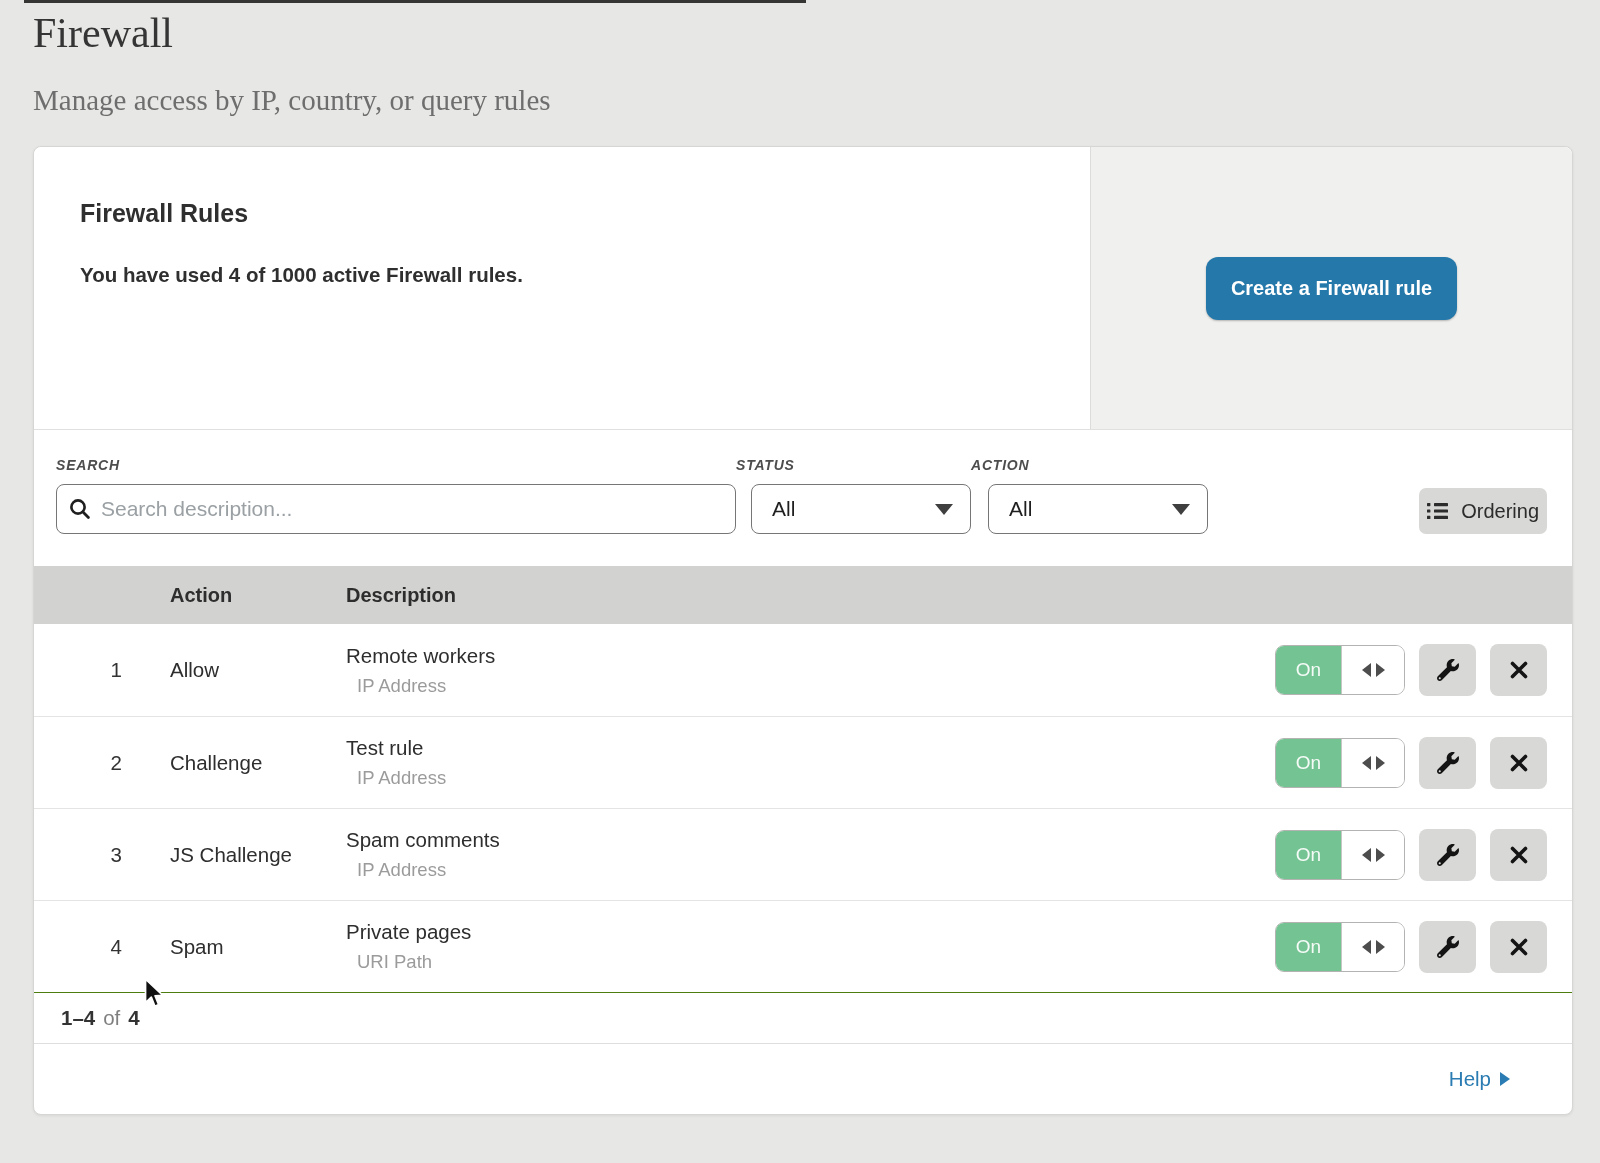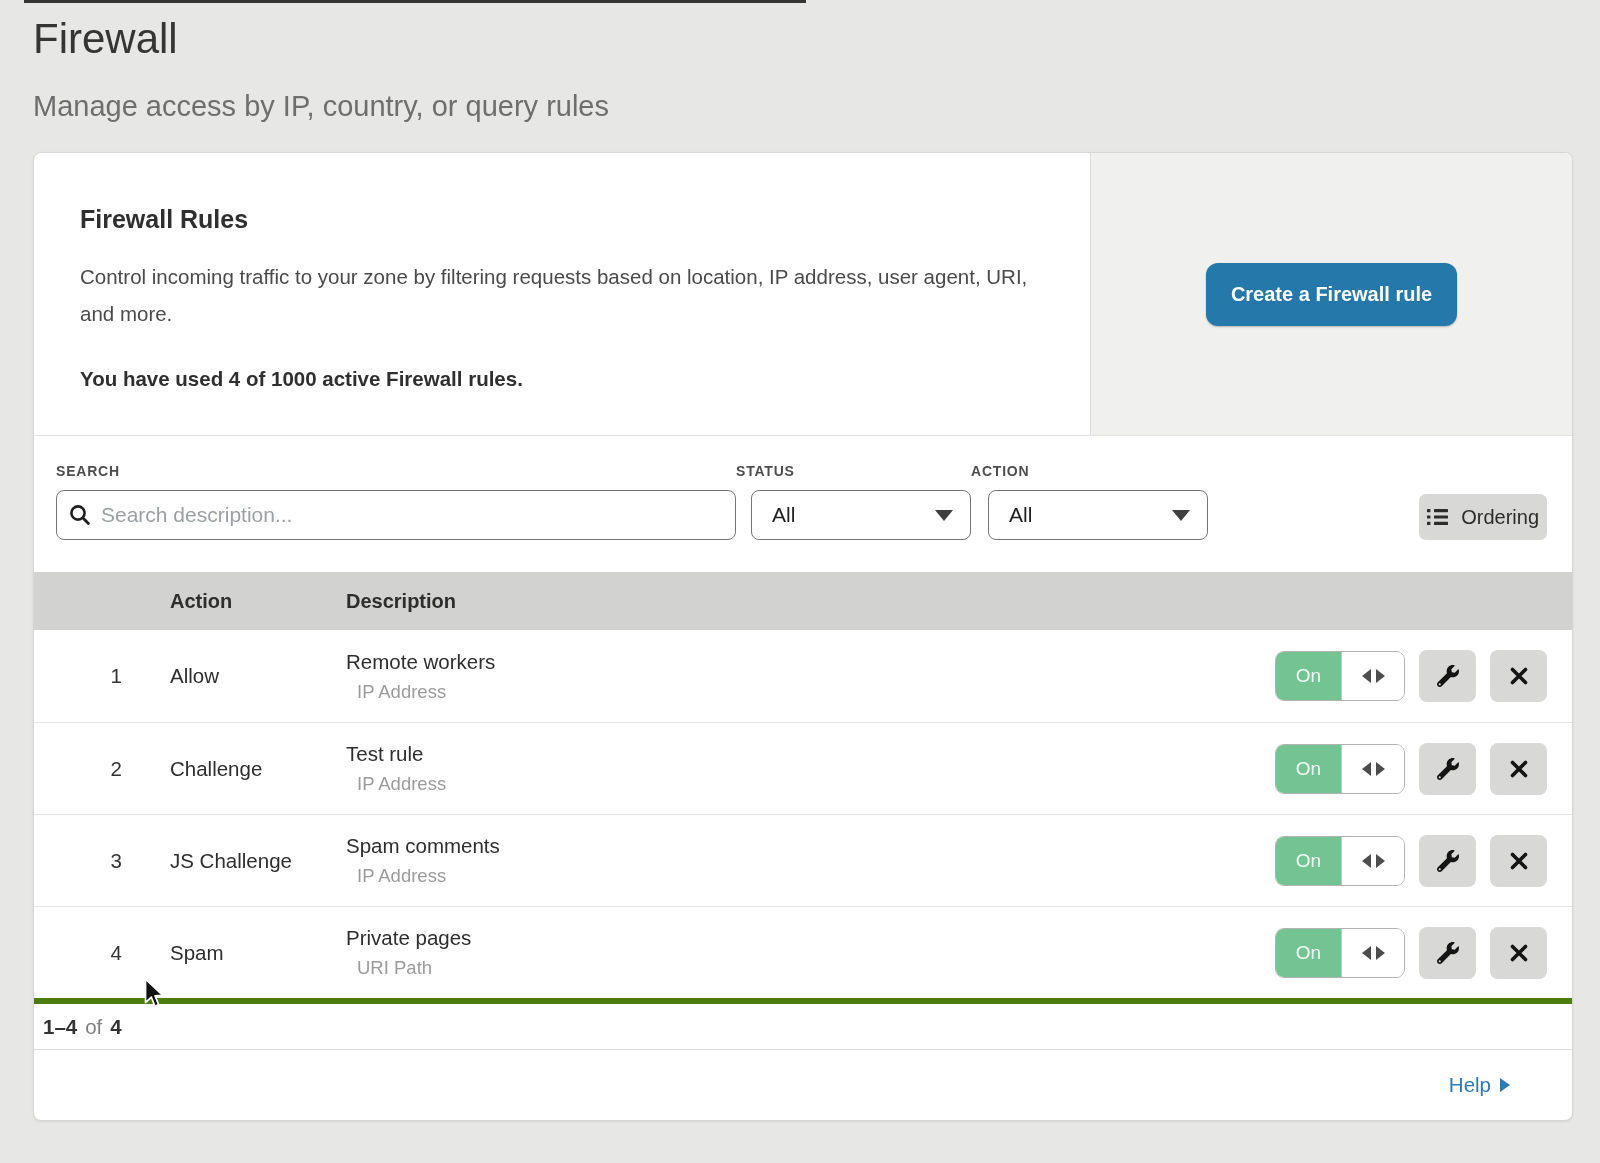--- a/index.html
+++ b/index.html
@@ -12,21 +12,21 @@
     overflow: hidden;
   }
 
   
   .artifact-bar {
     position: absolute; left: 24px; top: 0; width: 782px; height: 3px;
     background: #161616; opacity: .85;
   }
 
   
-  .page-header { padding: 15px 0 0 33px; }
+  .page-header { padding: 9px 0 0 33px; font-family: Liberation Serif, serif; }
   .page-title { font-size: 42px; font-weight: 400; color: #353535; line-height: 1.15; }
   .page-subtitle { margin-top: 27px; font-size: 29px; font-weight: 400; color: #6e6e6e; }
 
   
   .card {
     position: relative;
     margin: 29px 27px 0 33px;
     width: 1540px;
     background: #ffffff;
     border: 1px solid #d6d6d4;
@@ -62,21 +62,21 @@
   }
 
   
   .filters {
     display: flex; align-items: flex-end;
     padding: 27px 25px 32px 22px;
   }
   .filter-group { display: flex; flex-direction: column; }
   .filter-label {
     font-size: 14px; font-weight: 700; color: #4d4d4d;
-    letter-spacing: .8px; margin-bottom: 11px;
+    letter-spacing: .8px; margin-bottom: 11px; font-style: italic;
   }
   .search-wrap { position: relative; width: 680px; }
   .search-input {
     width: 100%; height: 50px;
     border: 1px solid #767676; border-radius: 8px;
     padding: 0 16px 0 44px;
     font-family: "Liberation Sans", sans-serif;
     font-size: 21px; color: #222; background: #fff;
   }
   .search-input::placeholder { color: #9aa0a3; opacity: 1; }
@@ -146,23 +146,23 @@
     width: 57px; height: 52px;
     background: #d8d8d6; border: none; border-radius: 8px;
     display: flex; align-items: center; justify-content: center;
     cursor: pointer;
   }
   .btn-wrench { margin-left: 14px; }
   .btn-delete { margin-left: 14px; }
 
   
   .pagination-row {
-    border-top: 6px solid #4d7c0f;
+    border-top: 1px solid #4d7c0f;
     height: 51px; display: flex; align-items: center;
-    padding-left: 9px; font-size: 20.5px;
+    padding-left: 27px; font-size: 20.5px;
   }
   .pg-range, .pg-total { font-weight: 700; color: #333; }
   .pg-of { color: #7f7f7f; margin: 0 8px; }
 
   .help-row {
     border-top: 1px solid #dedede;
     height: 71px; display: flex; align-items: center; justify-content: flex-end;
     padding-right: 62px; border-radius: 0 0 8px 8px;
   }
   .help-link {
@@ -186,21 +186,20 @@
 <header class="page-header">
   <h1 class="page-title">Firewall</h1>
   <div class="page-subtitle">Manage access by IP, country, or query rules</div>
 </header>
 
 <main class="card">
 
   <section class="intro-row">
     <div class="intro">
       <h2 class="intro-heading">Firewall Rules</h2>
-      <p class="intro-desc">Control incoming traffic to your zone by filtering requests based on location, IP address, user agent, URI, and more.</p>
       <p class="intro-usage">You have used 4 of 1000 active Firewall rules.</p>
     </div>
     <aside class="aside">
       <button class="create-btn">Create a Firewall rule</button>
     </aside>
   </section>
 
   <section class="filters">
     <div class="filter-group">
       <span class="filter-label">SEARCH</span>

